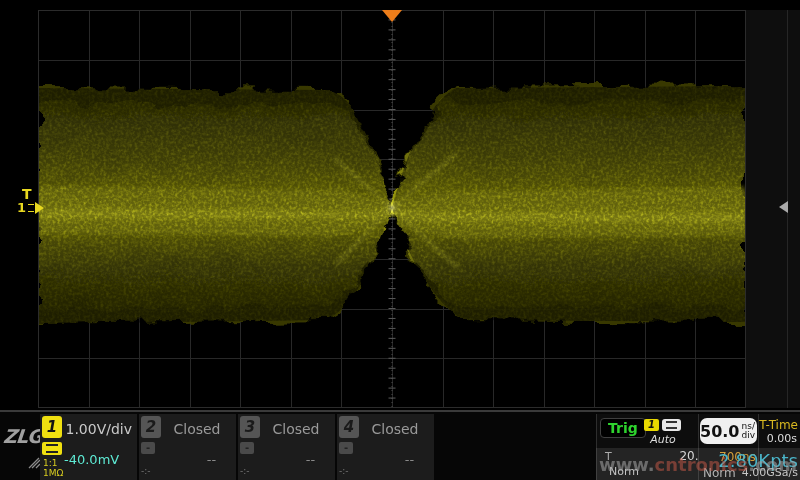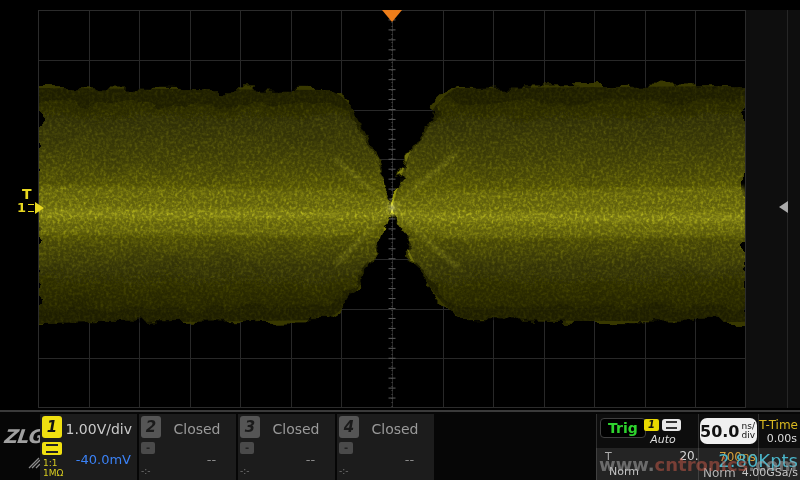--- a/index.html
+++ b/index.html
@@ -18,21 +18,21 @@
   .logo{left:5px;top:13px;color:#a0a0a0;font-style:italic;font-weight:bold;font-size:19px;letter-spacing:-1px;transform:skewX(-8deg);}
   .logo sup{font-size:9px;font-style:normal;letter-spacing:0;}
   .hatch{left:27px;top:44px;}
   .chbox{top:2px;width:97px;height:66px;background:#1c1c1c;}
   .chbox .badge{position:absolute;left:2px;top:2px;width:20px;height:22px;border-radius:3px;font-style:italic;font-weight:bold;font-size:15px;text-align:center;line-height:22px;}
   .badge.on{background:#f0e010;color:#131313;}
   .badge.off{background:#555;color:#1a1a1a;}
   .chbox .v1{position:absolute;left:24px;right:5px;top:7px;font-size:14px;text-align:right;}
   .chbox .v1.closed{text-align:center;color:#9a9a9a;}
   .chbox .v1.on{color:#c9c9c9;}
-  .chbox .v2{position:absolute;left:24px;right:6px;top:38px;font-size:13px;text-align:right;color:#3b82f6;}
+  .chbox .v2{position:absolute;left:24px;right:6px;top:38px;font-size:13px;text-align:left;color:#5eead4;}
   .chbox .v2.closed{color:#8a8a8a;text-align:center;padding-left:30px;box-sizing:border-box;}
   .coupling{position:absolute;left:2px;top:28px;width:20px;height:13px;border-radius:2px;background:#f0e010;display:flex;align-items:center;justify-content:center;}
   .coupling .sym{width:12px;height:5px;border-top:2px solid #222;border-bottom:2px dashed #222;}
   .offdash{position:absolute;left:2px;top:28px;width:14px;height:12px;border-radius:2px;background:#4a4a4a;color:#222;font-size:10px;line-height:11px;text-align:center;font-weight:bold;}
   .probe{position:absolute;left:3px;top:44px;font-size:9px;color:#d8cc20;line-height:10px;}
   .imped{position:absolute;left:3px;top:54px;font-size:9px;color:#d8cc20;line-height:10px;}
   .subdash{position:absolute;left:2px;top:52px;font-size:9px;color:#777;}
   .rbox{top:2px;height:66px;border-left:1px solid #2e2e2e;background:#0d0d0d;}
   .trigbox{left:596px;width:88px;padding-left:46px;}
   .trig-btn{position:absolute;left:3px;top:4px;padding:1px 7px;border:1px solid #3f3f3f;border-radius:4px;background:#000;color:#2ed32e;font-weight:bold;font-size:14px;}

